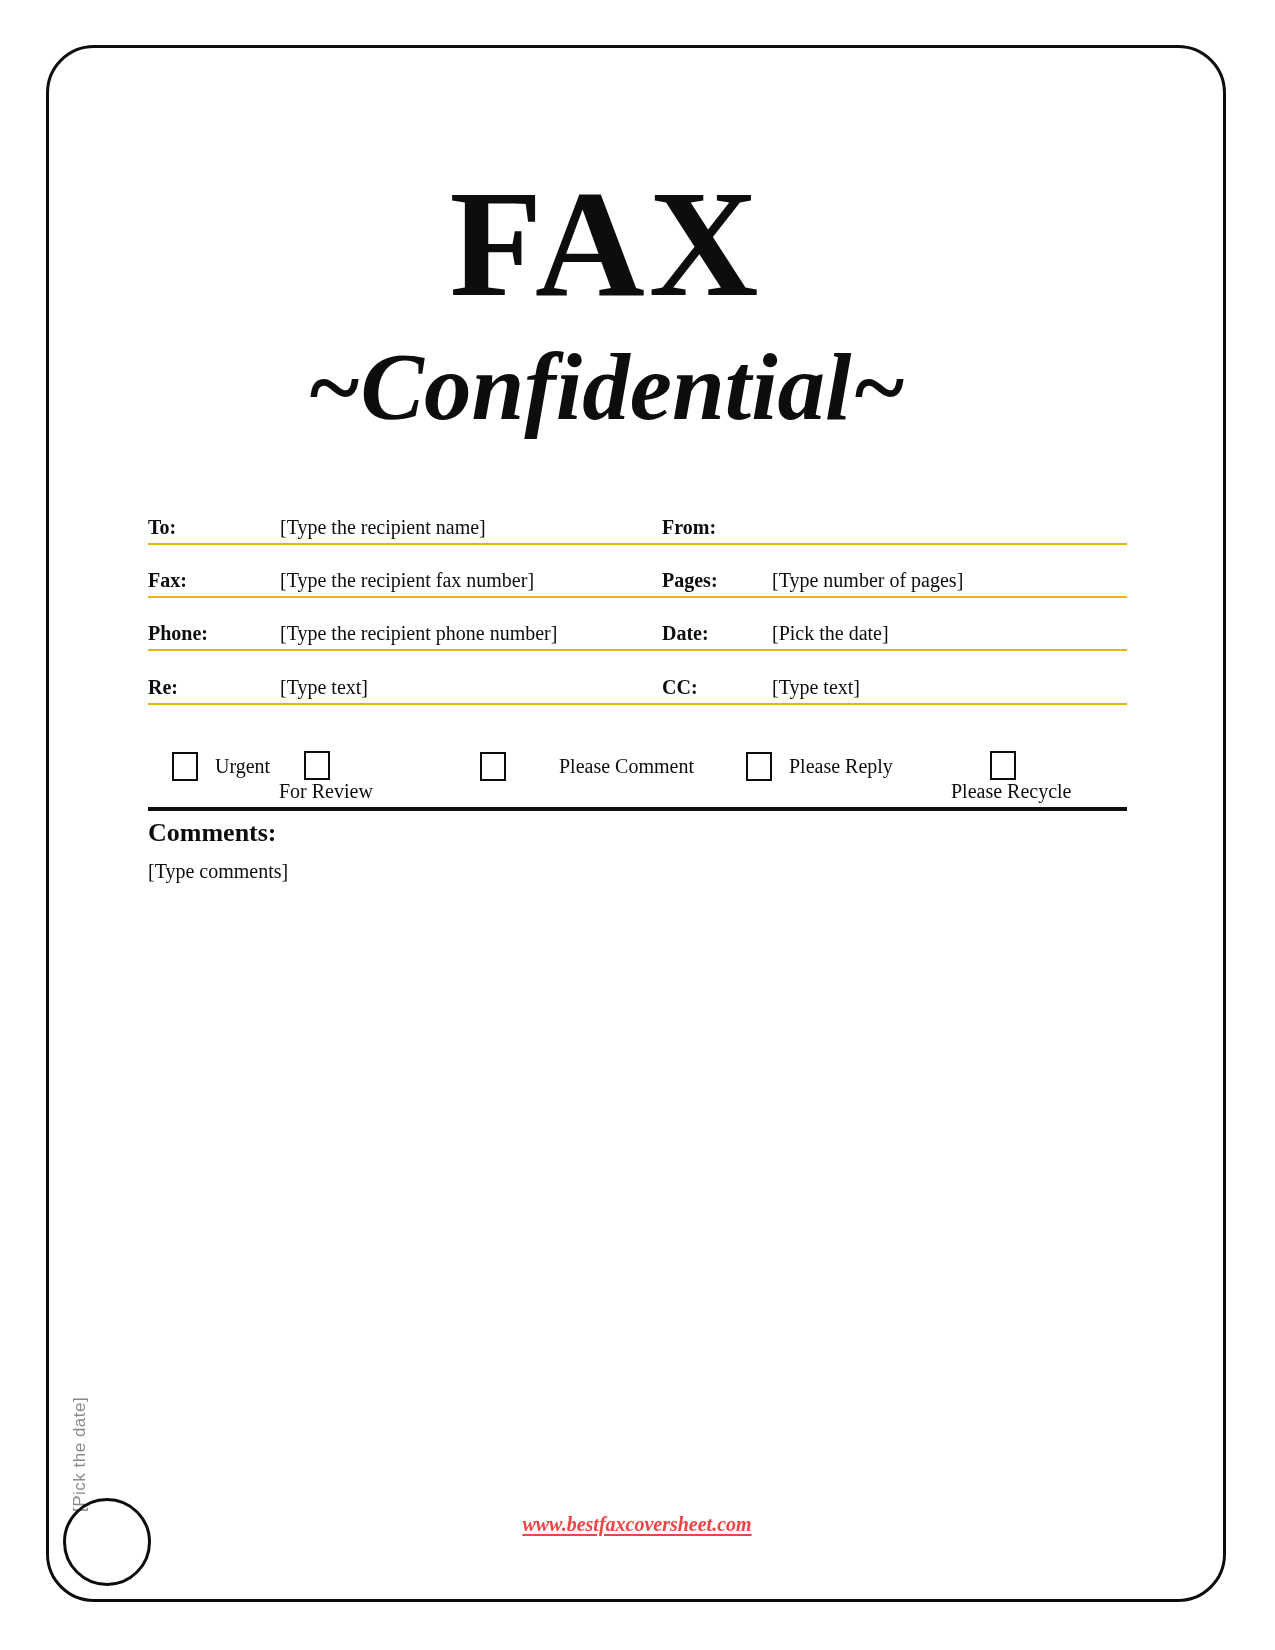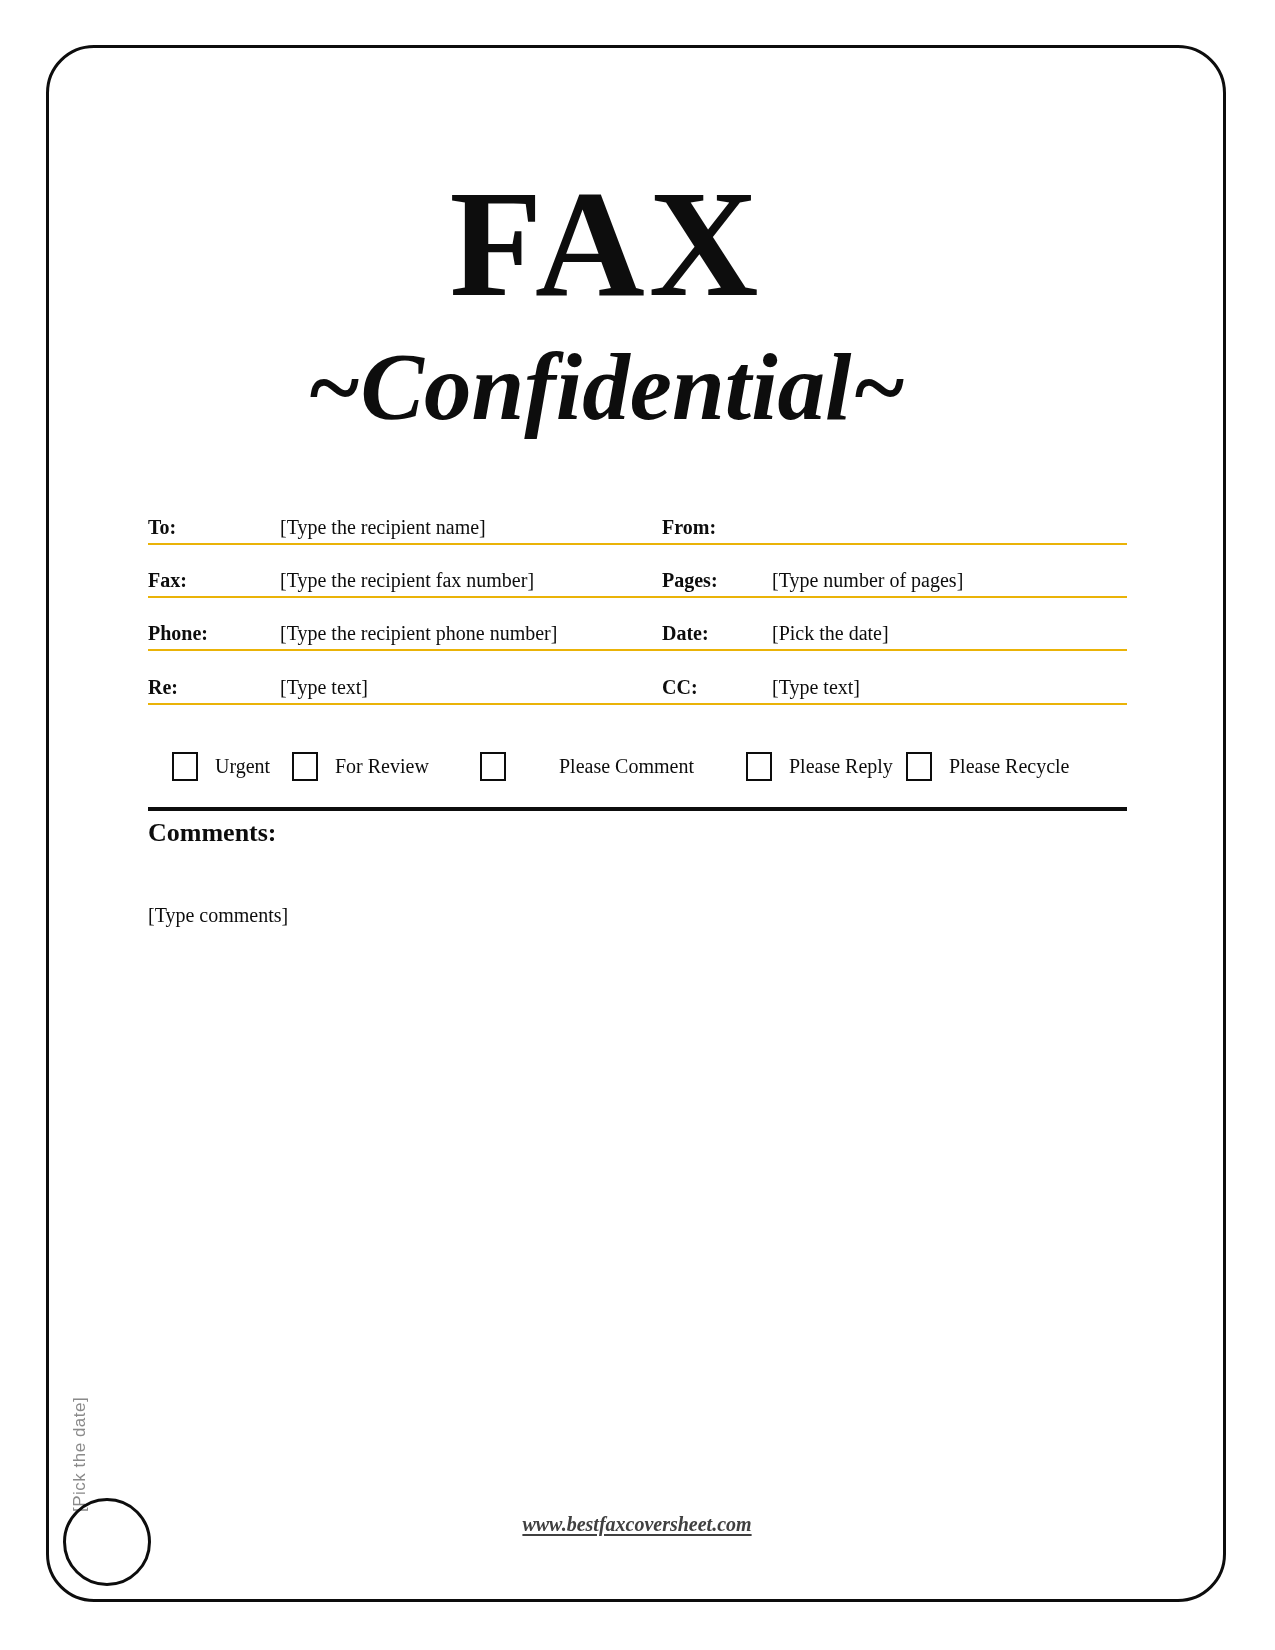--- a/index.html
+++ b/index.html
@@ -30,21 +30,21 @@
   .pos-rlabel{left:514px;}
   .pos-rvalue{left:624px;}
   .cb-item{position:absolute;top:751px;height:30px;display:flex;align-items:center;}
   .cb-box{
     width:26px;height:29px;border:2px solid #0d0d0d;box-sizing:border-box;
     background:#ffffff;margin-right:17px;flex:none;
   }
   .cb-label{font-size:20px;white-space:nowrap;}
   .thick-rule{position:absolute;left:148px;top:807px;width:979px;height:4px;background:#0d0d0d;}
   .comments-heading{position:absolute;left:148px;top:818px;font-size:26px;font-weight:bold;}
-  .comments-placeholder{position:absolute;left:148px;top:904px;font-size:20px;}
+  .comments-placeholder{position:absolute;left:148px;top:860px;font-size:20px;}
   .side-note{
     position:absolute;left:70px;top:1512px;transform:rotate(-90deg);
     transform-origin:0 0;font-family:"Liberation Sans", sans-serif;
     font-size:17px;color:#8a8a8a;white-space:nowrap;letter-spacing:0.5px;
   }
   .corner-circle{
     position:absolute;left:63px;top:1498px;width:88px;height:88px;
     border:3px solid #0d0d0d;border-radius:50%;box-sizing:border-box;background:transparent;
   }
   .footer-bar{position:absolute;left:48px;top:1513px;width:1178px;text-align:center;}
@@ -83,39 +83,39 @@
   <span class="flabel pos-llabel">Re:</span>
   <span class="pos-lvalue">[Type text]</span>
   <span class="flabel pos-rlabel">CC:</span>
   <span class="pos-rvalue">[Type text]</span>
 </div>
 
 <div class="cb-item" style="left:149px;padding-left:23px;">
   <span class="cb-box"></span>
   <span class="cb-label">Urgent</span>
 </div>
-<div class="cb-item" style="left:292px;">
+<div class="cb-item" style="left:279px;flex-direction:column;">
   <span class="cb-box"></span>
   <span class="cb-label">For Review</span>
 </div>
 <div class="cb-item" style="left:480px;gap:36px;">
   <span class="cb-box"></span>
   <span class="cb-label">Please Comment</span>
 </div>
 <div class="cb-item" style="left:746px;">
   <span class="cb-box"></span>
   <span class="cb-label">Please Reply</span>
 </div>
-<div class="cb-item" style="left:906px;">
+<div class="cb-item" style="left:951px;flex-direction:column;">
   <span class="cb-box"></span>
   <span class="cb-label">Please Recycle</span>
 </div>
 
 <div class="thick-rule"></div>
 <div class="comments-heading">Comments:</div>
 <div class="comments-placeholder">[Type comments]</div>
 
 <div class="side-note">[Pick the date]</div>
 <div class="corner-circle"></div>
 
 <div class="footer-bar">
-  <span class="footer-link" style="color: #404040;">www.bestfaxcoversheet.com</span>
+  <span class="footer-link" style="color: #ef4444;">www.bestfaxcoversheet.com</span>
 </div>
 
 </body></html>

